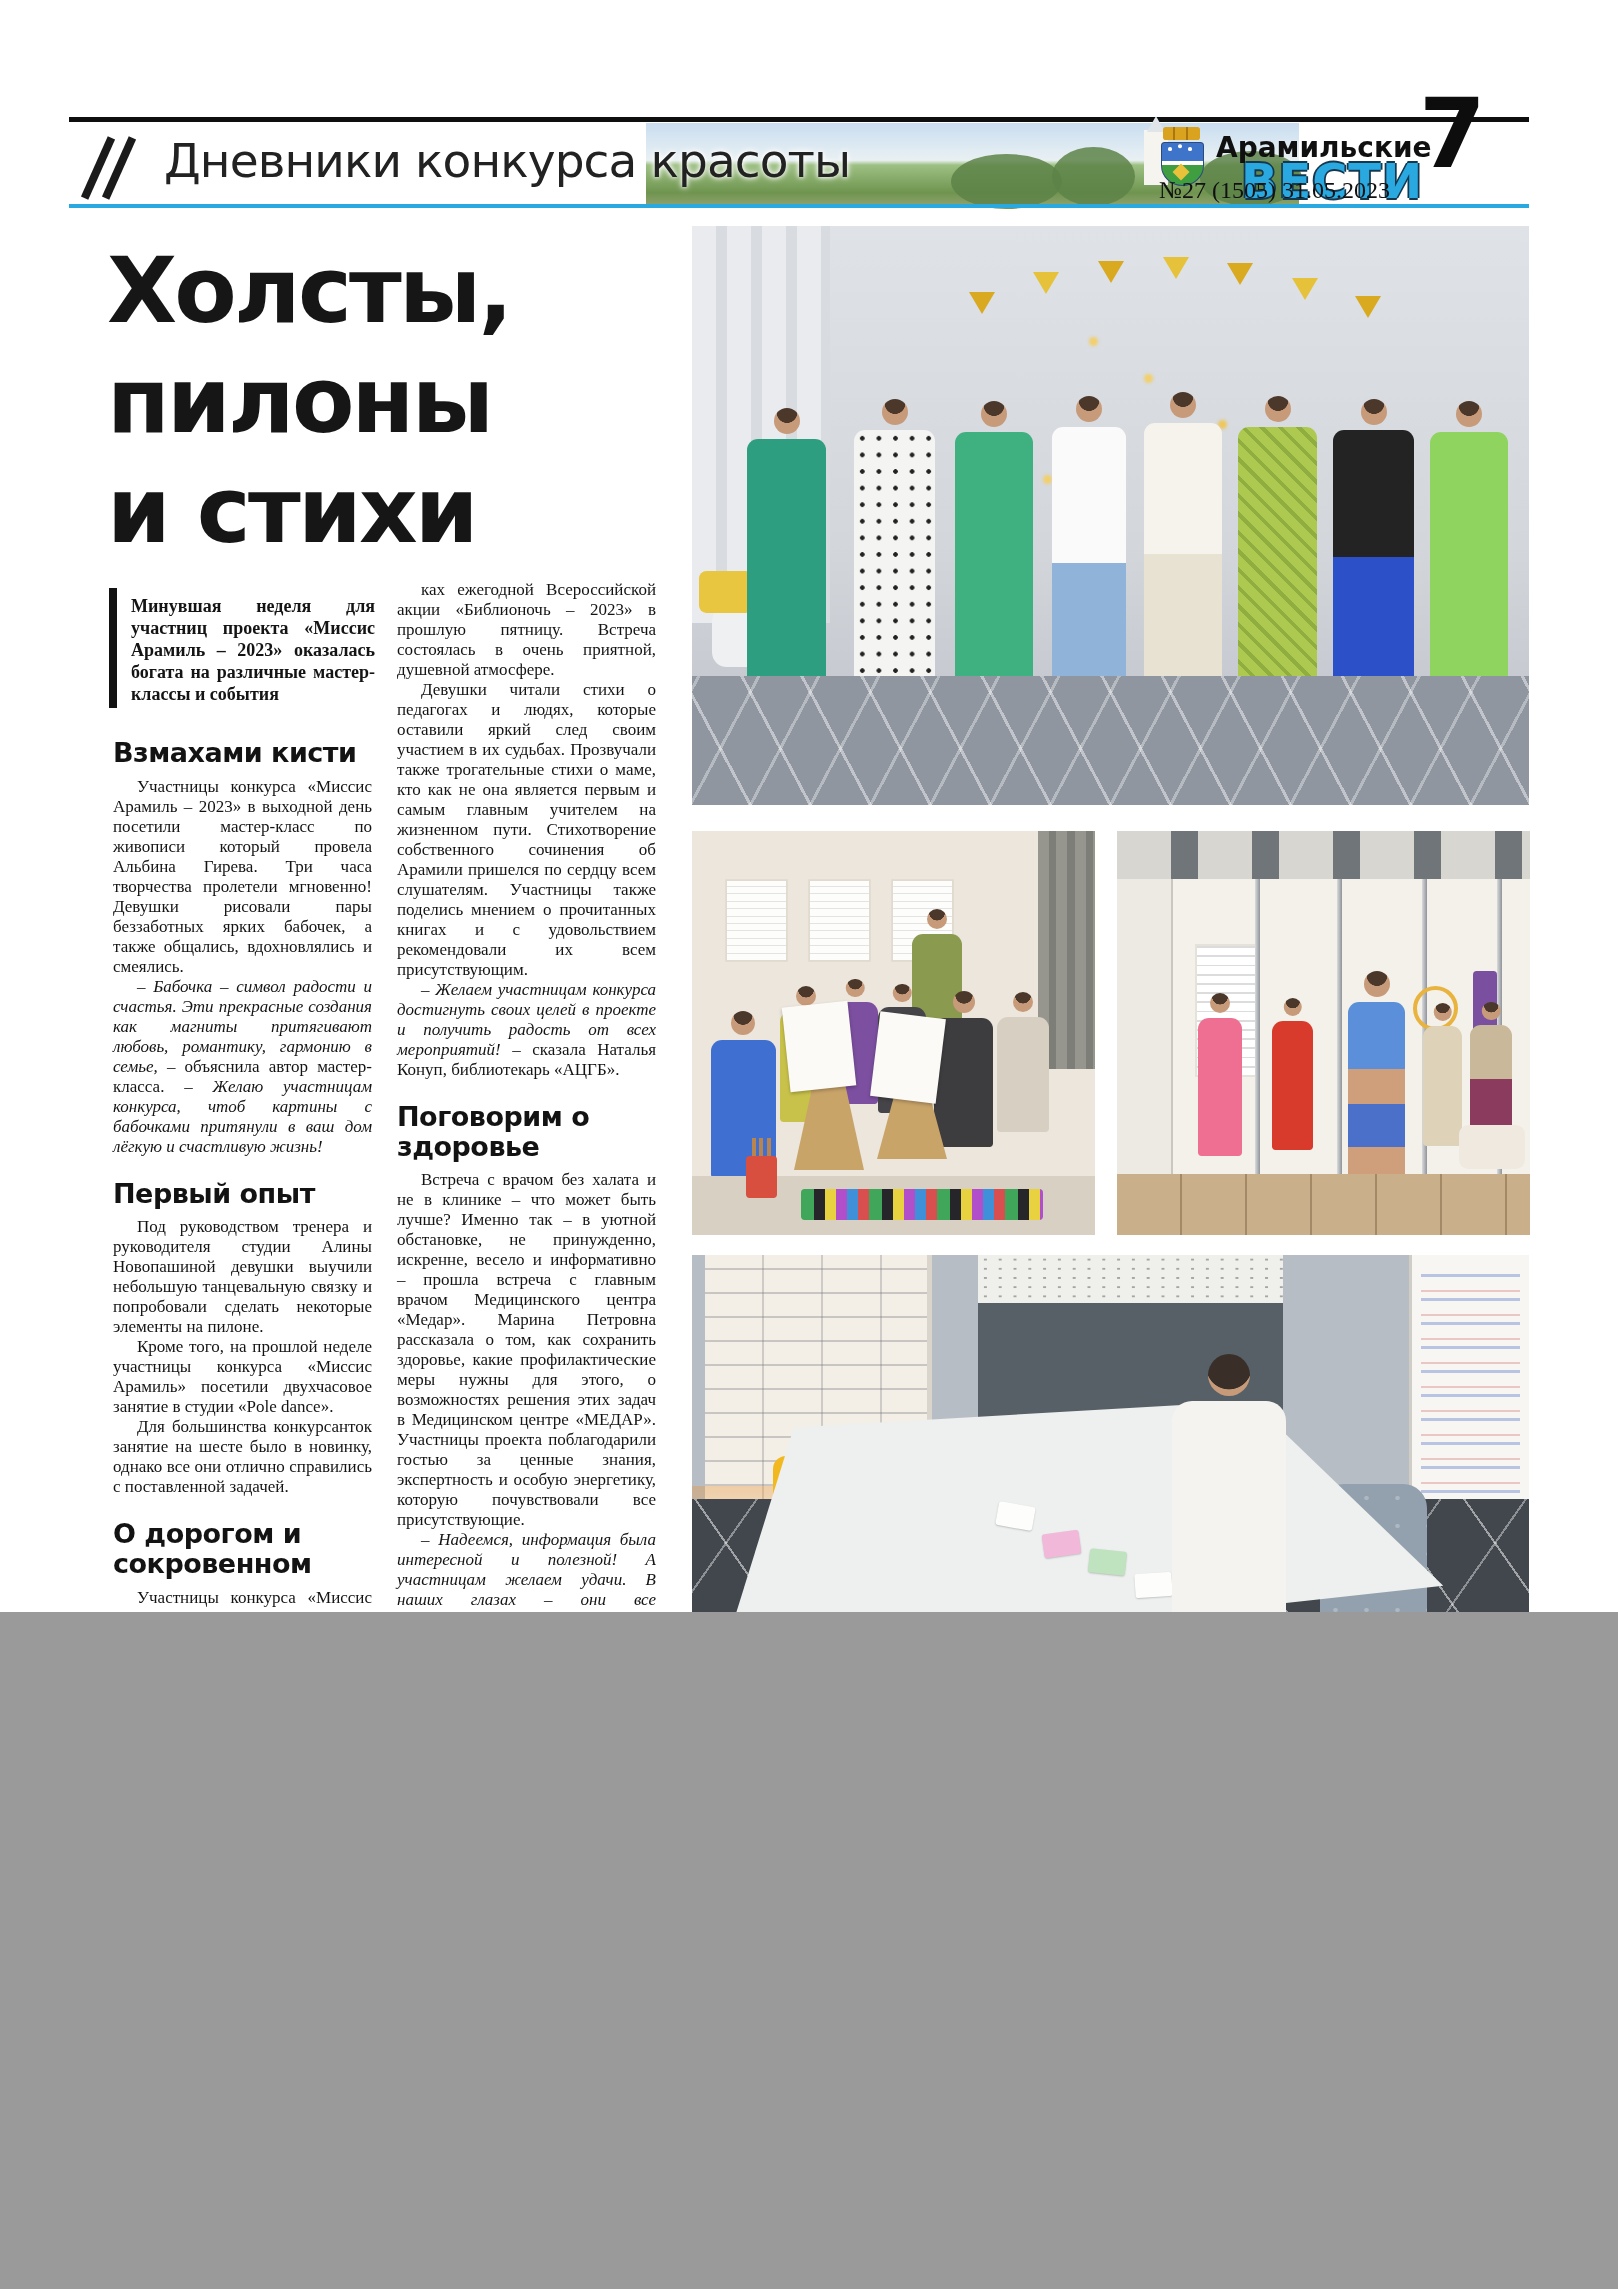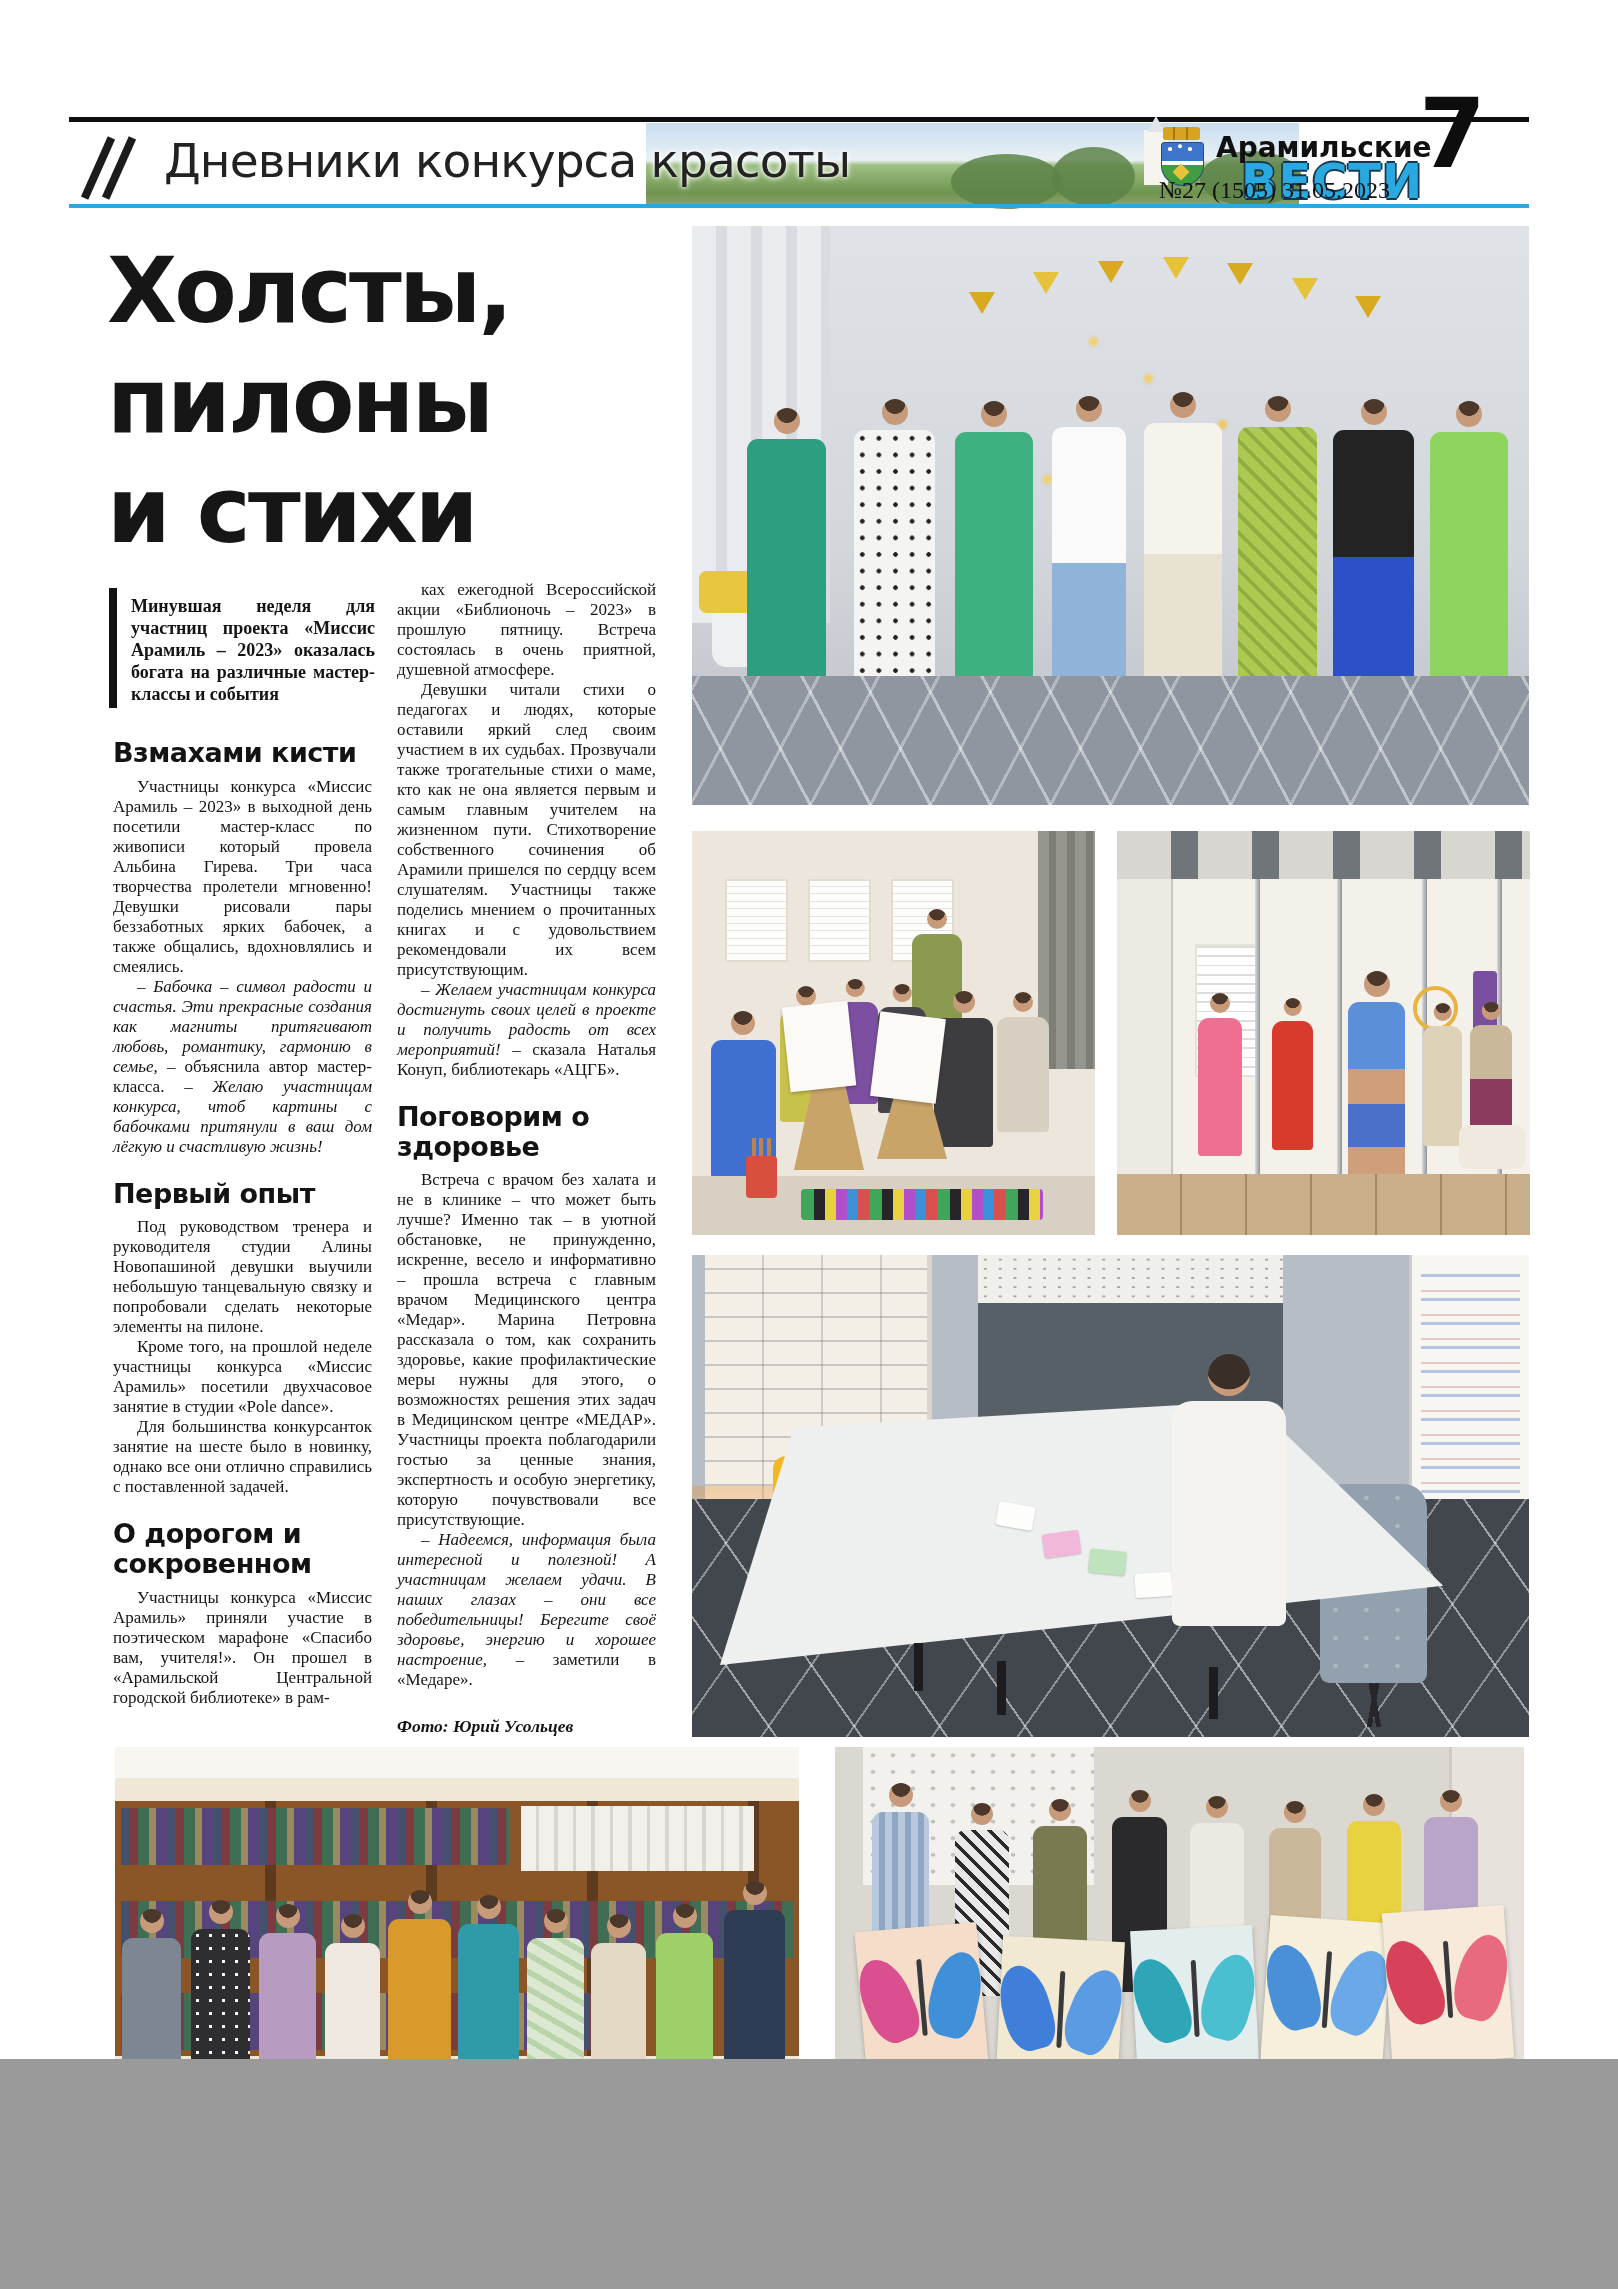--- a/index.html
+++ b/index.html
@@ -1,16 +1,16 @@
 <!DOCTYPE html>
 <html style="font-size:14.8px"><head>
 <meta charset="utf-8">
 <style>
   html,body{margin:0;padding:0;background:#9a9a9a;}
-  .page{position:relative;width:1619px;height:2059px;background:#ffffff;overflow:hidden;
+  .page{position:relative;width:1619px;height:1612px;background:#ffffff;overflow:hidden;
         font-family:"Liberation Serif","DejaVu Serif",serif;color:#141414;}
   .abs{position:absolute;}
 
   
   .top-rule{left:69px;top:117px;width:1460px;height:4.6px;background:#0e0e0e;}
   .cyan-rule{left:69px;top:204px;width:1460px;height:3.7px;background:#2aa9e0;}
   .rubric-icon{left:87px;top:135px;width:65px;height:68px;}
   .rubric-icon i{position:absolute;top:0;width:8.3px;height:66px;background:#1b1b1b;transform:rotate(24deg);}
   .rubric-icon i:nth-child(1){left:7.4px;}
   .rubric-icon i:nth-child(2){left:28px;}

